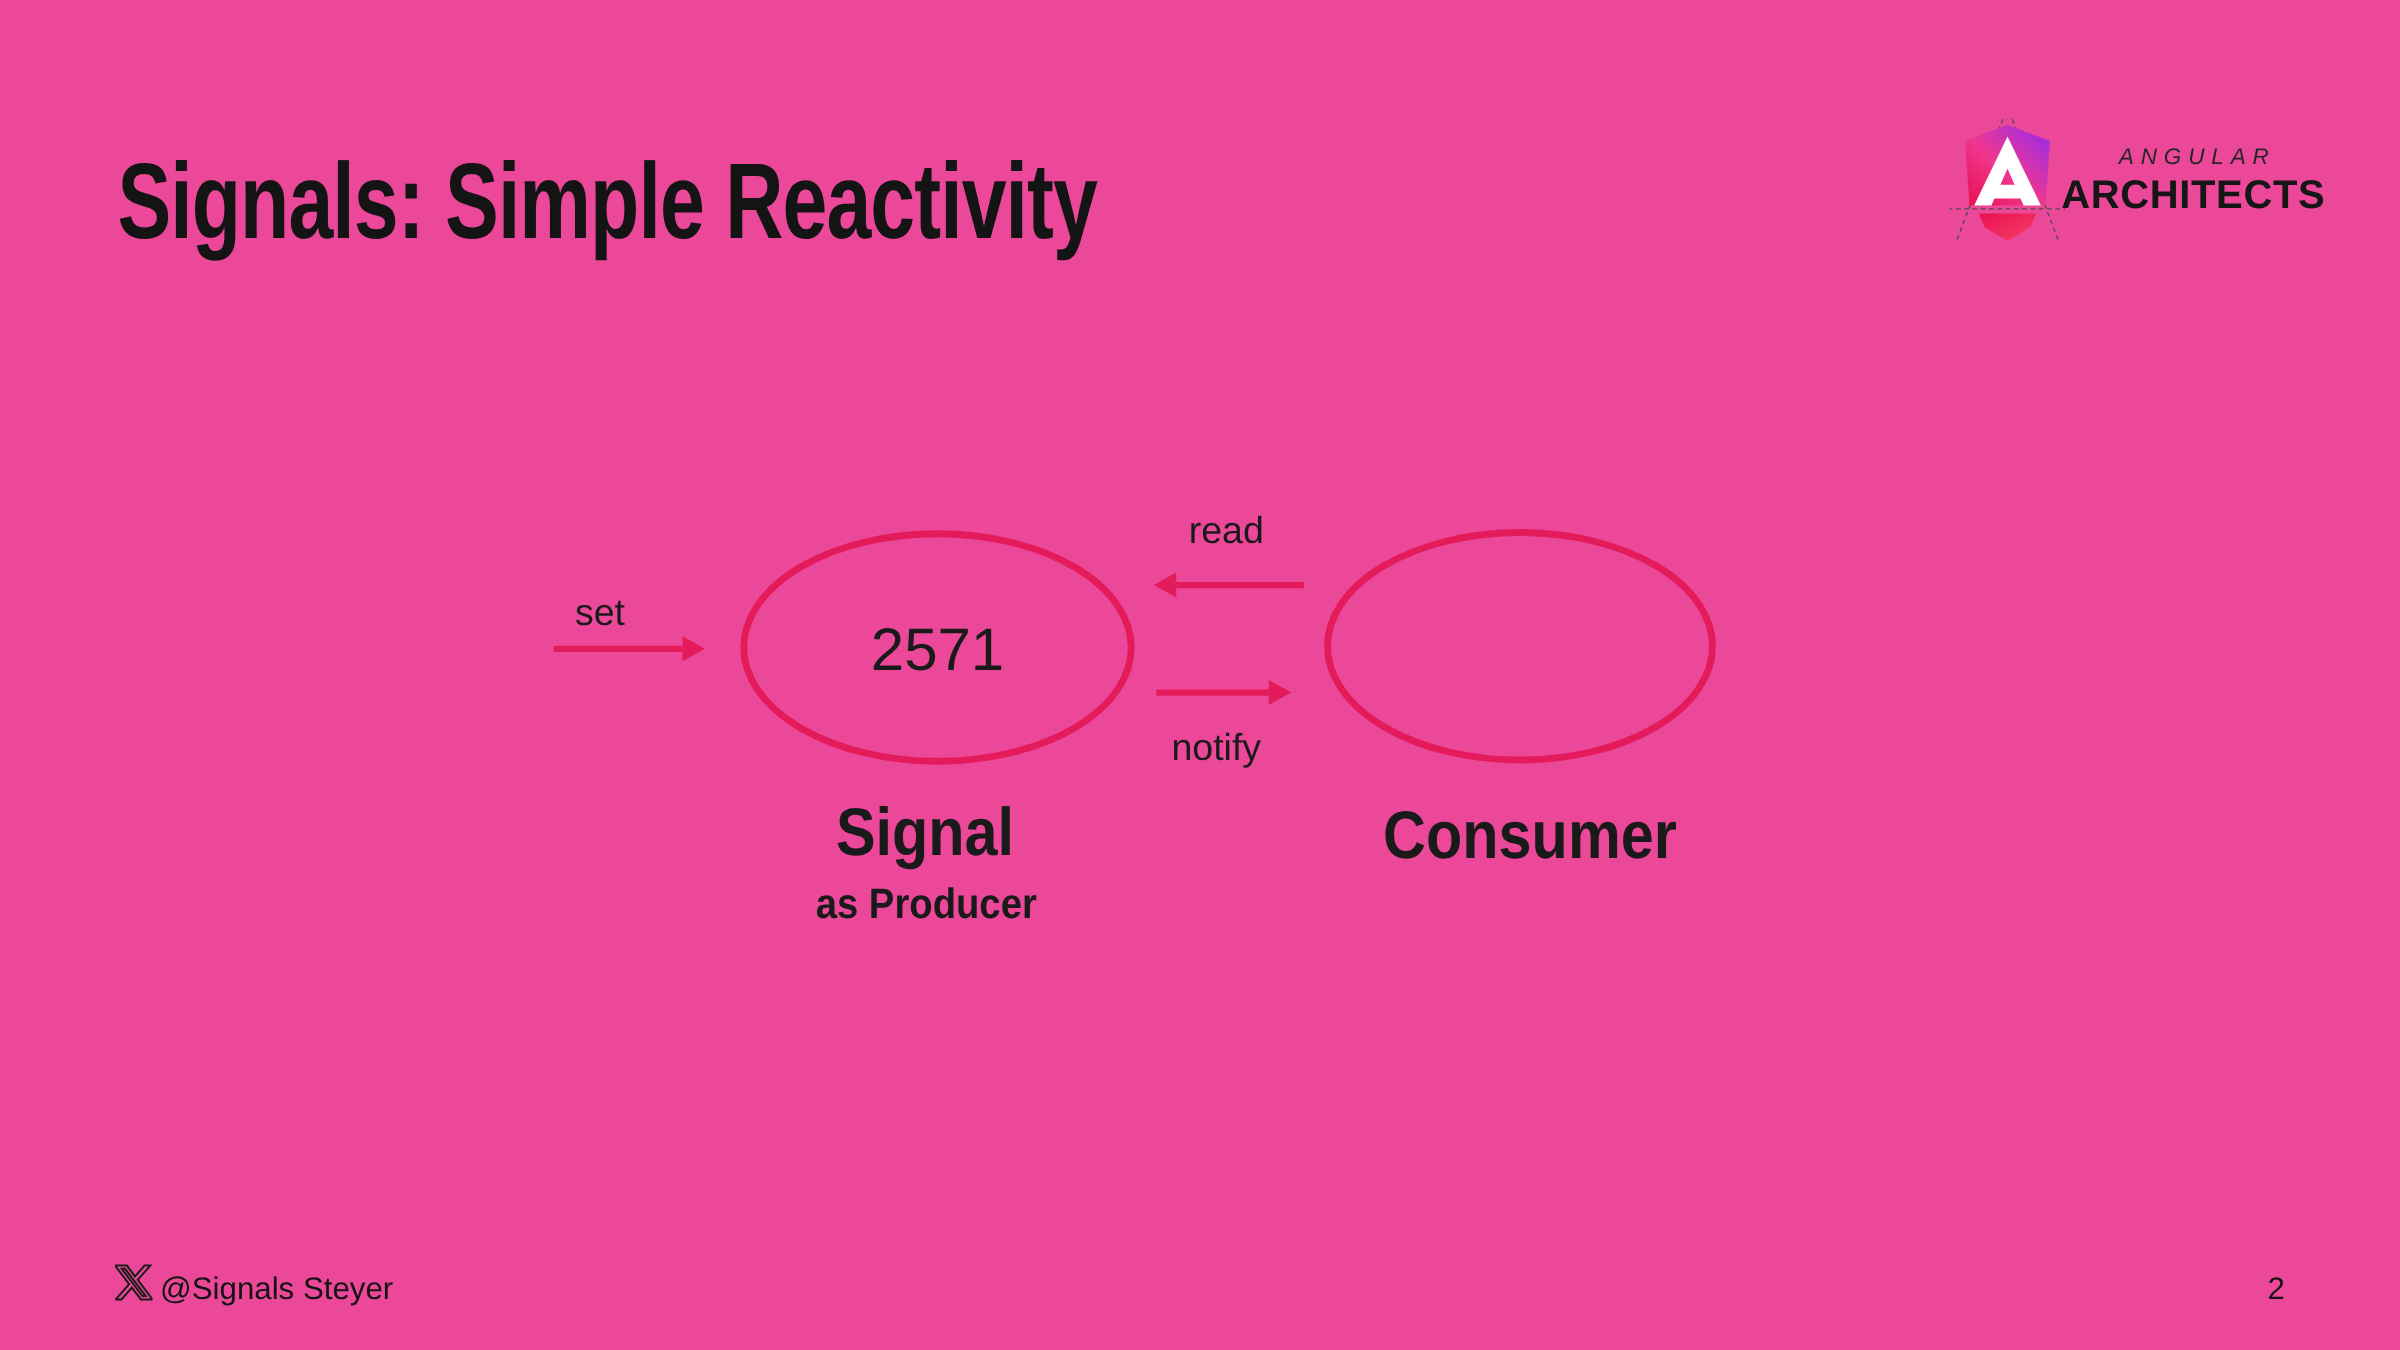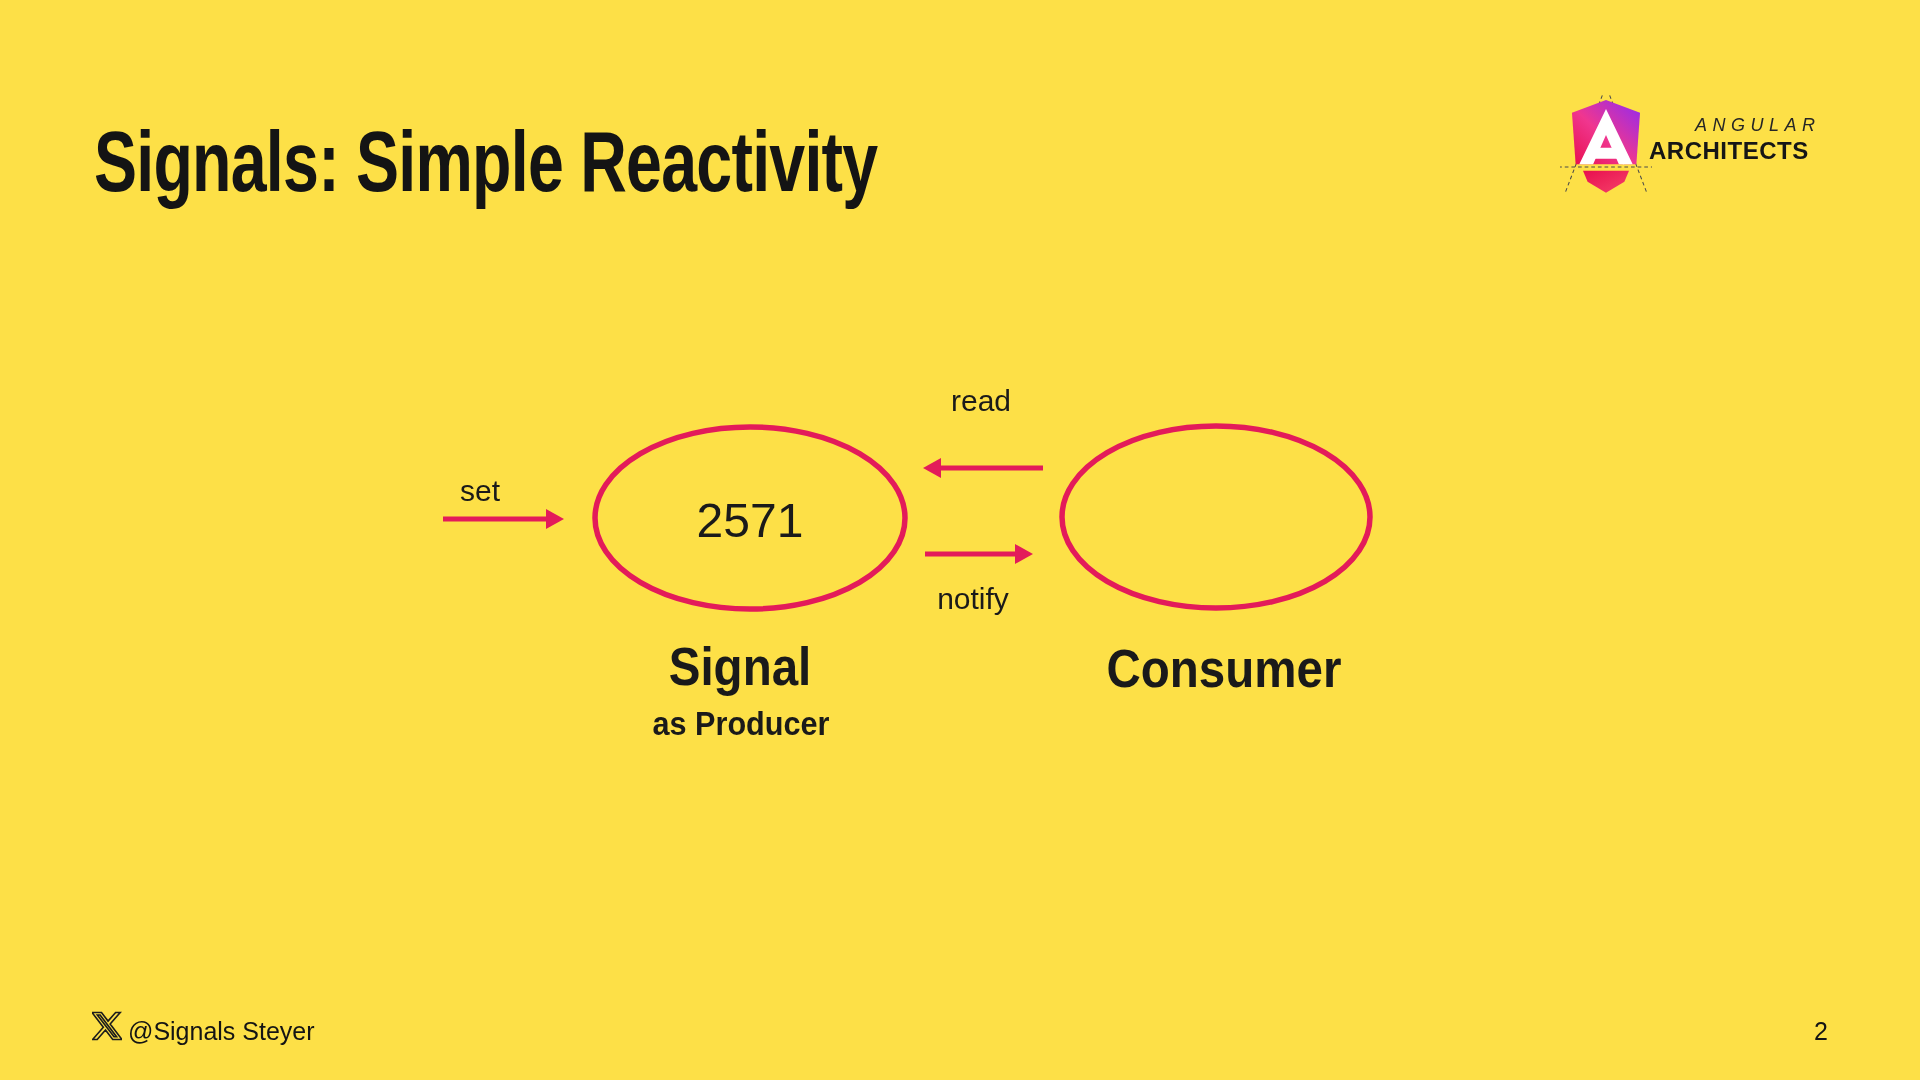--- a/index.html
+++ b/index.html
@@ -1,36 +1,36 @@
 <!DOCTYPE html>
 <html style="--accent: #E31B5A; --text: #1a1a1a; --logo_pink: #F0368F; --logo_purple: #8F2BF2; --logo_red: #E80F4E; --logo_red2: #F5426A;"><head>
 <meta charset="utf-8">
 <style>
   html,body{margin:0;padding:0;background:#fff;}
   .slide{
-    position:relative;width:1920px;height:1080px;background:#fde047;overflow:hidden;
+    position:relative;width:1920px;height:1080px;background:#ec4899;overflow:hidden;
     font-family:"Liberation Sans",sans-serif;color:#141414;
   }
   
   .title{
     position:absolute;left:94px;top:118px;
     font-size:86px;font-weight:700;line-height:1;white-space:nowrap;
     letter-spacing:-1px;color:#141414;
     transform:scaleX(0.75);transform-origin:left top;
   }
   
   .logo{position:absolute;left:1560px;top:94px;width:300px;height:110px;}
   .logo-icon{position:absolute;left:0;top:0;}
   .brand-top{
     position:absolute;left:135px;top:21px;
     font-size:18px;font-weight:400;letter-spacing:5.5px;color:#262626;white-space:nowrap;font-style:italic;
   }
   .brand-bottom{
     position:absolute;left:89px;top:43px;
-    font-size:24px;font-weight:700;letter-spacing:0.5px;color:#161616;white-space:nowrap;
+    font-size:32px;font-weight:700;letter-spacing:0.5px;color:#161616;white-space:nowrap;
   }
   
   .diagram-svg{position:absolute;left:0;top:0;}
   .accent-stroke{stroke:var(--accent);fill:none;}
   .accent-fill{fill:var(--accent);}
   .lbl{
     position:absolute;white-space:nowrap;line-height:1;color:#1a1a1a;
     transform:translate(-50%,-50%);
   }
   .lbl-small{font-size:30px;font-weight:400;}
@@ -106,21 +106,21 @@
       <polygon class="accent-fill" points="941,458 923,468 941,478"></polygon>
     </g>
 
     <g>
       <line class="accent-stroke" x1="925" y1="554" x2="1015" y2="554" stroke-width="5"></line>
       <polygon class="accent-fill" points="1015,544 1033,554 1015,564"></polygon>
     </g>
   </svg>
 
   <div class="lbl lbl-small" style="left:480px;top:491px;">set</div>
-  <div class="lbl lbl-small" style="left:981px;top:401px;">read</div>
+  <div class="lbl lbl-small" style="left:981px;top:425px;">read</div>
   <div class="lbl lbl-small" style="left:973px;top:599px;">notify</div>
   <div class="lbl lbl-value" style="left:750px;top:521px;">2571</div>
   <div class="lbl lbl-h1" style="left:740px;top:666px;">Signal</div>
   <div class="lbl lbl-h2" style="left:741px;top:723px;">as Producer</div>
   <div class="lbl lbl-h1" style="left:1224px;top:668px;">Consumer</div>
 
   <svg class="x-icon" width="30" height="30" viewBox="0 0 24 24">
     <path d="M18.901 1.153h3.68l-8.04 9.19L24 22.846h-7.406l-5.8-7.584-6.638 7.584H.474l8.6-9.83L0 1.154h7.594l5.243 6.932 6.064-6.933Zm-1.291 19.491h2.039L6.486 3.24H4.298l13.312 17.404Z" fill="none" stroke="#1c1c1c" stroke-width="1.3"></path>
   </svg>
   <div class="footer-handle">@Signals Steyer</div>

